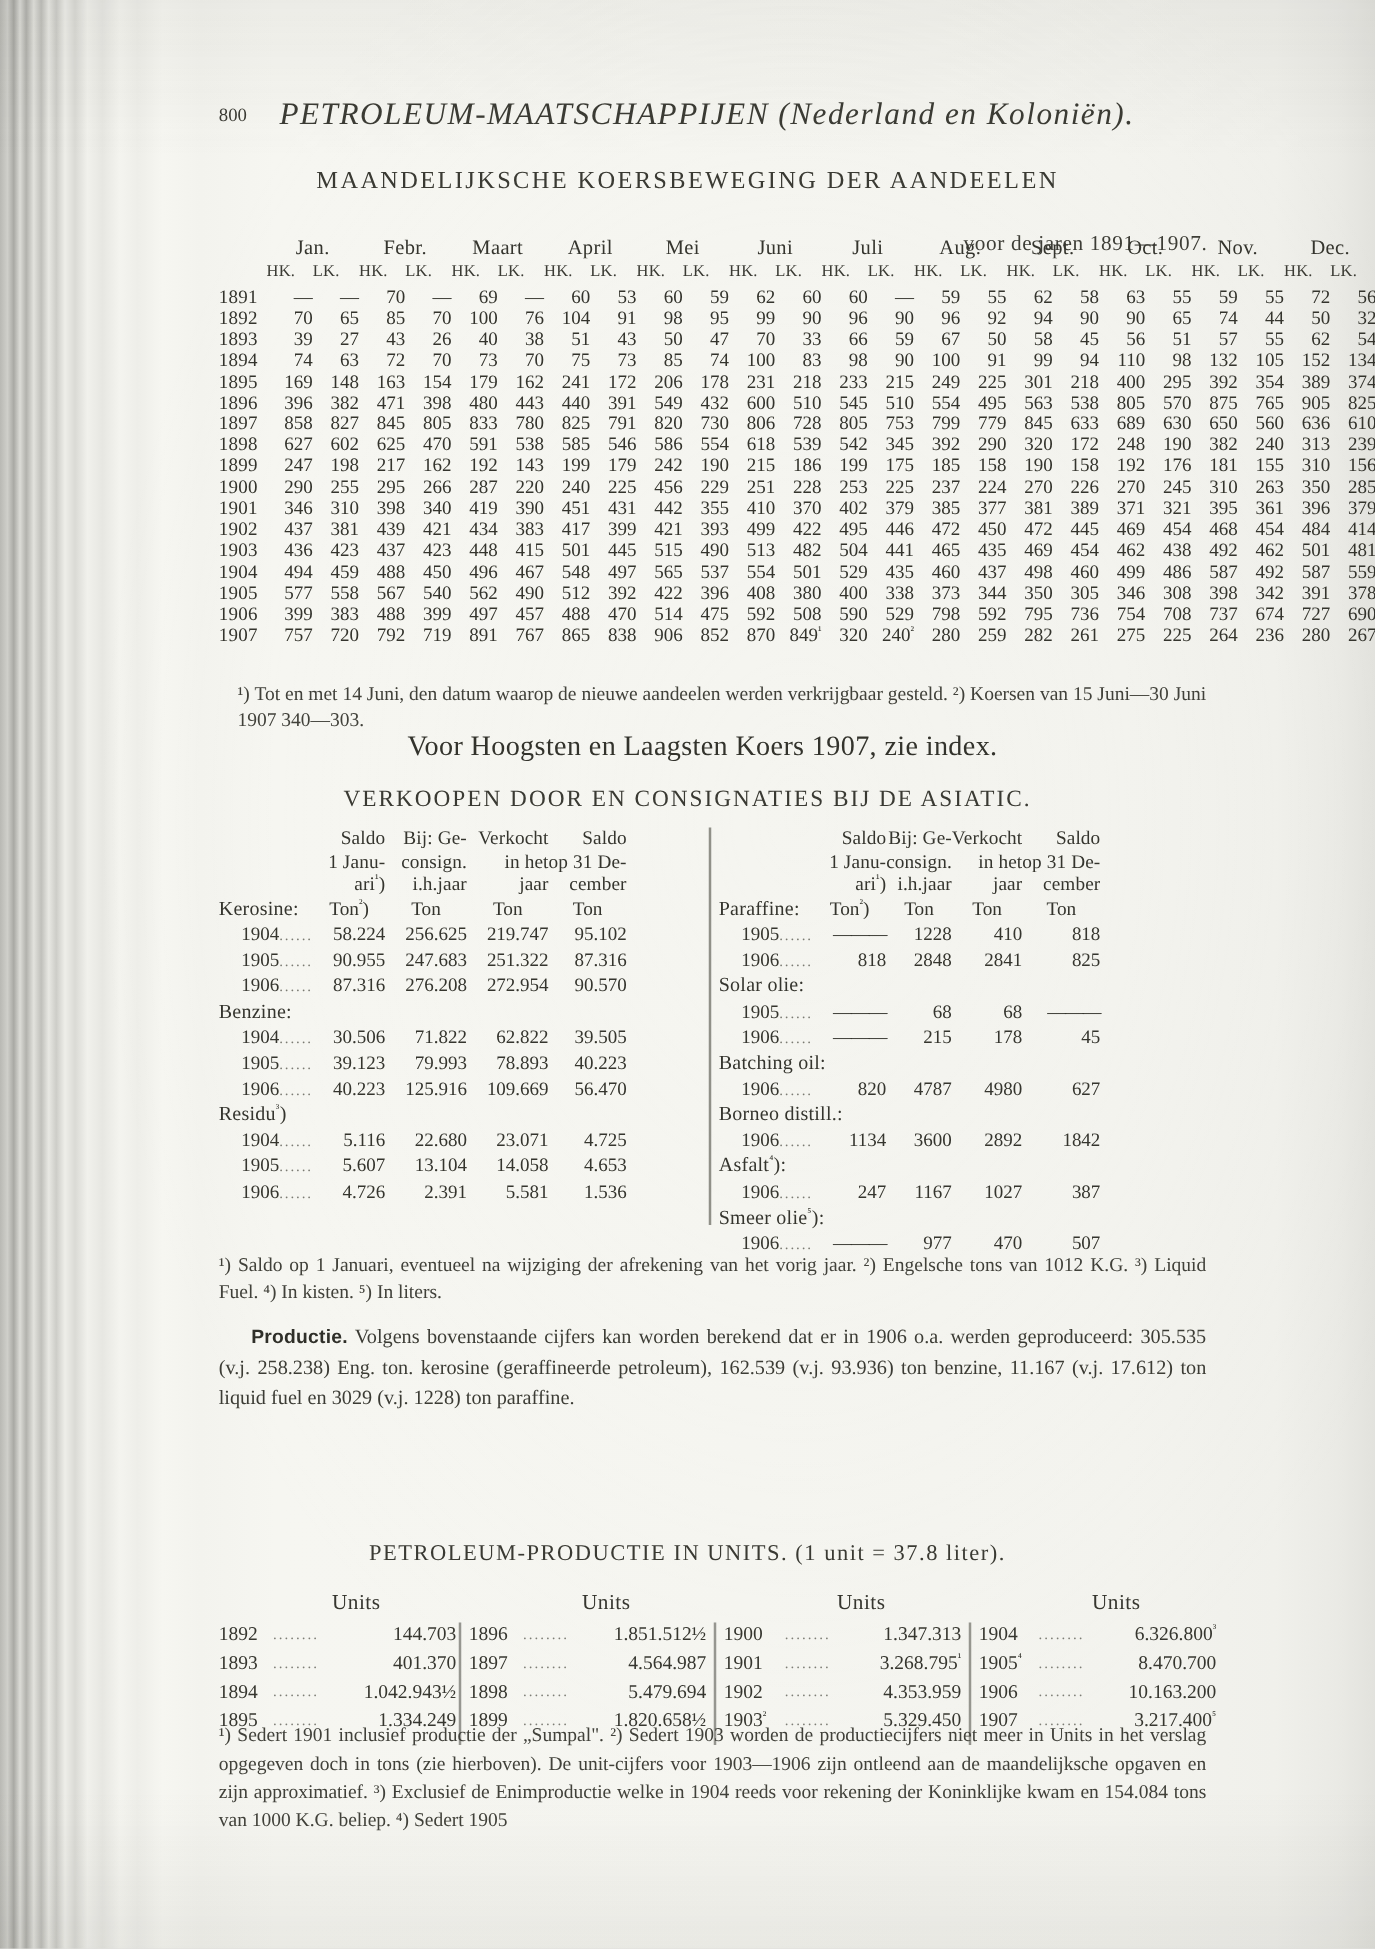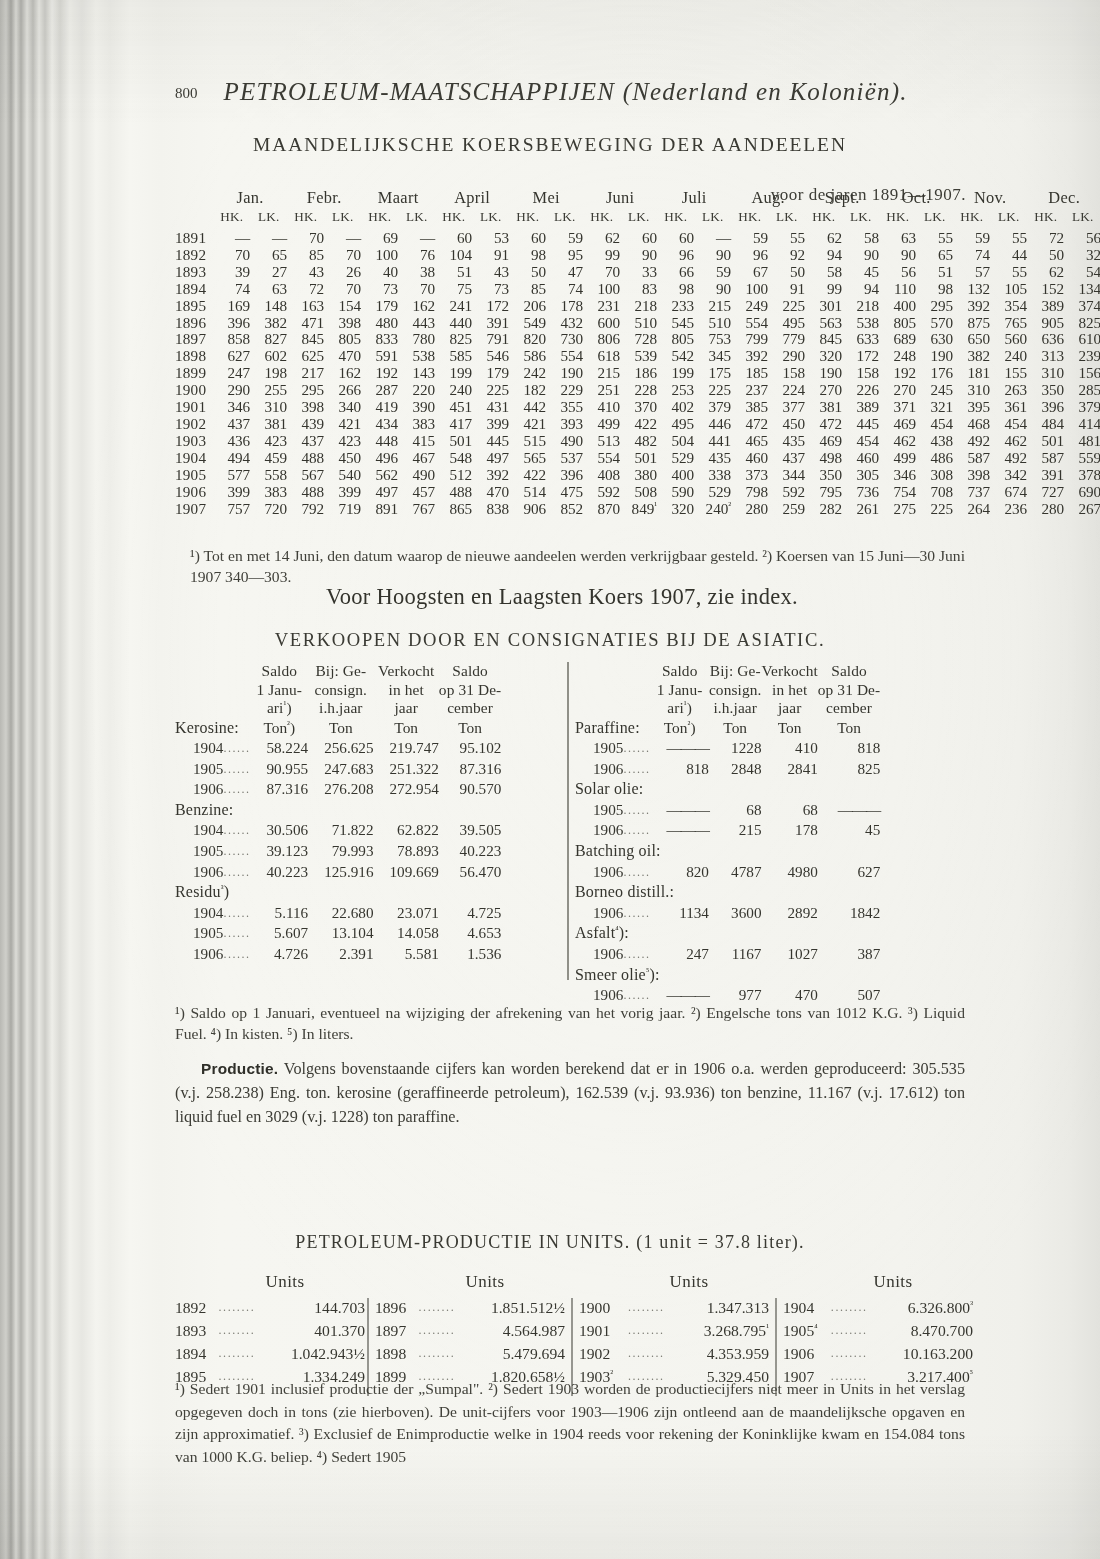--- a/index.html
+++ b/index.html
@@ -70,21 +70,21 @@
   #coursetbl table{border-collapse:collapse;}
   #coursetbl td,#coursetbl th{
     padding:0;font-weight:normal;text-align:right;
     font-size:15.2px;line-height:15.6px;
   }
   #coursetbl .mname{
     text-align:center;font-size:16.4px;letter-spacing:.3px;
     padding-bottom:3px;color:#35352e;
   }
   #coursetbl .hklk{
-    text-align:center;font-size:13.2px;letter-spacing:.2px;
+    text-align:left;font-size:13.2px;letter-spacing:.2px;
     padding-bottom:4px;color:#3b3b34;
   }
   #coursetbl .yr{
     text-align:right;padding-right:7px;letter-spacing:.2px;
   }
   #coursetbl td.v{min-width:30px;padding-left:7px;}
   #coursetbl tr.datarow td{padding-top:1.4px;}
   sup{font-size:9.5px;vertical-align:super;line-height:0;}
 
   
@@ -98,21 +98,21 @@
   #asiatic{position:absolute;left:175px;top:662px;width:790px;}
   #asiatic .half{position:absolute;top:0;}
   #asiatic .left{left:0;width:390px;}
   #asiatic .right{left:400px;width:390px;}
   .vrule{
     position:absolute;left:392px;top:0px;width:2px;height:318px;
     background:#6e6e66;opacity:.75;
   }
   .atbl{border-collapse:collapse;font-size:15.4px;color:#35352e;}
   .atbl td,.atbl th{padding:0;font-weight:normal;}
-  .atbl .hdc{text-align:center;font-size:15.4px;line-height:18.5px;letter-spacing:.1px;}
+  .atbl .hdc{text-align:right;font-size:15.4px;line-height:18.5px;letter-spacing:.1px;}
   .atbl .lbl{text-align:left;font-size:16px;letter-spacing:.2px;white-space:nowrap;}
   .atbl .yrc{text-align:left;padding-left:18px;font-size:15.2px;white-space:nowrap;}
   .atbl .dots{color:#7a7a72;letter-spacing:1.5px;font-size:12px;}
   .atbl .num{text-align:right;padding-left:16px;white-space:nowrap;font-size:15.2px;}
   .atbl .unitc{text-align:center;font-size:15.4px;}
   .atbl tr td{line-height:20.6px;}
   .dash{letter-spacing:-1px;}
 
   
   .para{
@@ -444,21 +444,21 @@
             <tr class="datarow">
               <td class="yr">1900</td>
               <td class="v">290</td>
               <td class="v">255</td>
               <td class="v">295</td>
               <td class="v">266</td>
               <td class="v">287</td>
               <td class="v">220</td>
               <td class="v">240</td>
               <td class="v">225</td>
-              <td class="v">182</td>
+              <td class="v">456</td>
               <td class="v">229</td>
               <td class="v">251</td>
               <td class="v">228</td>
               <td class="v">253</td>
               <td class="v">225</td>
               <td class="v">237</td>
               <td class="v">224</td>
               <td class="v">270</td>
               <td class="v">226</td>
               <td class="v">270</td>

